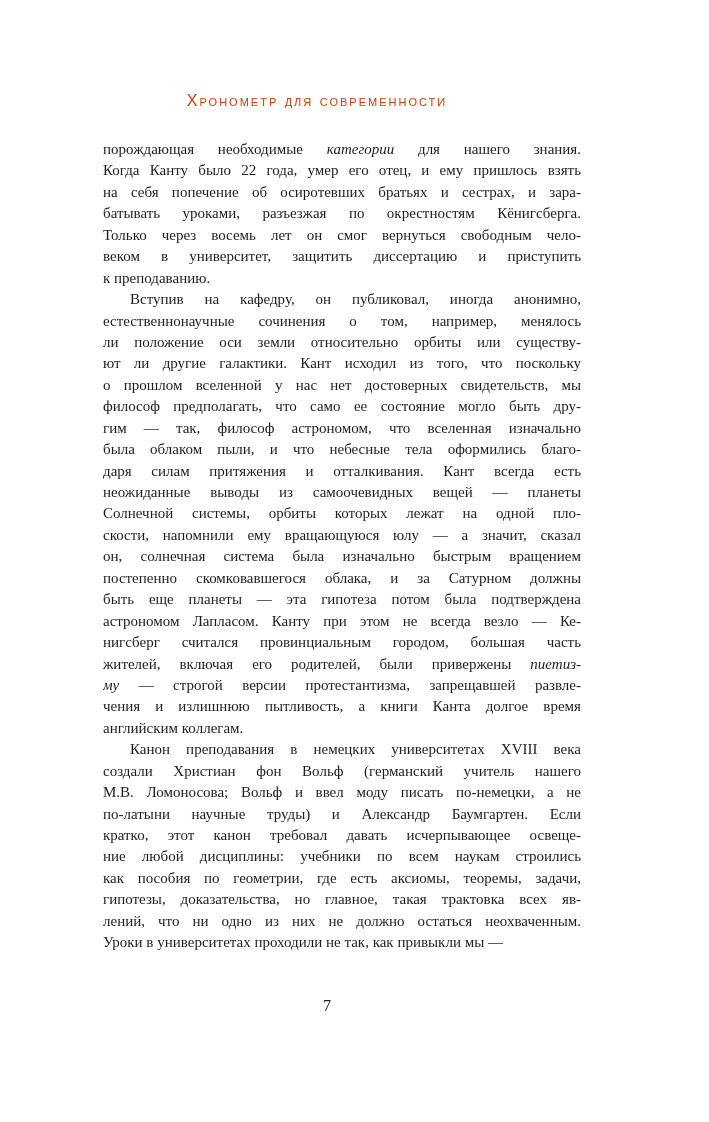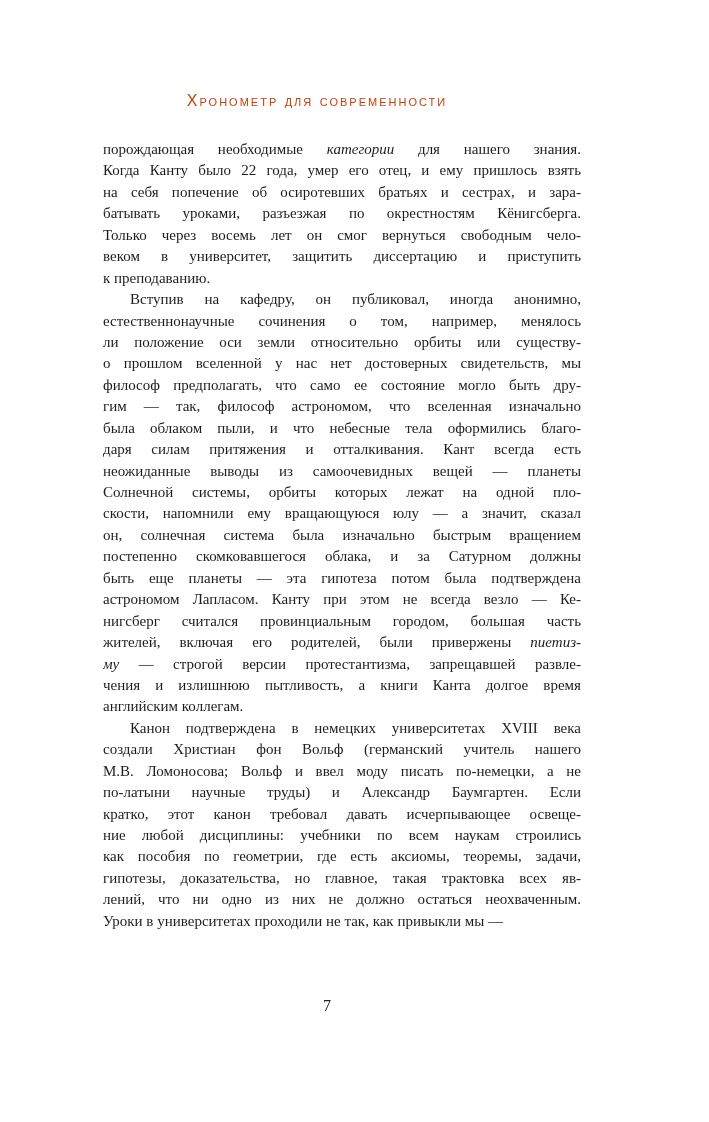--- a/index.html
+++ b/index.html
@@ -74,38 +74,39 @@
       <div class="line"><span>порождающая необходимые </span><span class="it">категории</span><span> для нашего знания.</span></div>
       <div class="line"><span>Когда Канту было 22 года, умер его отец, и ему пришлось взять</span></div>
       <div class="line"><span>на себя попечение об осиротевших братьях и сестрах, и зара-</span></div>
       <div class="line"><span>батывать уроками, разъезжая по окрестностям Кёнигсберга.</span></div>
       <div class="line"><span>Только через восемь лет он смог вернуться свободным чело-</span></div>
       <div class="line"><span>веком в университет, защитить диссертацию и приступить</span></div>
       <div class="line para-end"><span>к преподаванию.</span></div>
       <div class="line indent"><span>Вступив на кафедру, он публиковал, иногда анонимно,</span></div>
       <div class="line"><span>естественнонаучные сочинения о том, например, менялось</span></div>
       <div class="line"><span>ли положение оси земли относительно орбиты или существу-</span></div>
+      <div class="line"><span>ют ли другие галактики. Кант исходил из того, что поскольку</span></div>
       <div class="line"><span>о прошлом вселенной у нас нет достоверных свидетельств, мы</span></div>
       <div class="line"><span>философ предполагать, что само ее состояние могло быть дру-</span></div>
       <div class="line"><span>гим — так, философ астрономом, что вселенная изначально</span></div>
       <div class="line"><span>была облаком пыли, и что небесные тела оформились благо-</span></div>
       <div class="line"><span>даря силам притяжения и отталкивания. Кант всегда есть</span></div>
       <div class="line"><span>неожиданные выводы из самоочевидных вещей — планеты</span></div>
       <div class="line"><span>Солнечной системы, орбиты которых лежат на одной пло-</span></div>
       <div class="line"><span>скости, напомнили ему вращающуюся юлу — а значит, сказал</span></div>
       <div class="line"><span>он, солнечная система была изначально быстрым вращением</span></div>
       <div class="line"><span>постепенно скомковавшегося облака, и за Сатурном должны</span></div>
       <div class="line"><span>быть еще планеты — эта гипотеза потом была подтверждена</span></div>
       <div class="line"><span>астрономом Лапласом. Канту при этом не всегда везло — Ке-</span></div>
       <div class="line"><span>нигсберг считался провинциальным городом, большая часть</span></div>
       <div class="line"><span>жителей, включая его родителей, были привержены </span><span class="it">пиетиз-</span></div>
       <div class="line"><span class="it">му</span><span> — строгой версии протестантизма, запрещавшей развле-</span></div>
       <div class="line"><span>чения и излишнюю пытливость, а книги Канта долгое время</span></div>
       <div class="line para-end"><span>английским коллегам.</span></div>
-      <div class="line indent"><span>Канон подтверждена в немецких университетах XVIII века</span></div>
+      <div class="line indent"><span>Канон преподавания в немецких университетах XVIII века</span></div>
       <div class="line"><span>создали Христиан фон Вольф (германский учитель нашего</span></div>
       <div class="line"><span>М.В. Ломоносова; Вольф и ввел моду писать по-немецки, а не</span></div>
       <div class="line"><span>по-латыни научные труды) и Александр Баумгартен. Если</span></div>
       <div class="line"><span>кратко, этот канон требовал давать исчерпывающее освеще-</span></div>
       <div class="line"><span>ние любой дисциплины: учебники по всем наукам строились</span></div>
       <div class="line"><span>как пособия по геометрии, где есть аксиомы, теоремы, задачи,</span></div>
       <div class="line"><span>гипотезы, доказательства, но главное, такая трактовка всех яв-</span></div>
       <div class="line"><span>лений, что ни одно из них не должно остаться неохваченным.</span></div>
       <div class="line para-end"><span>Уроки в университетах проходили не так, как привыкли мы —</span></div>
     </div>

